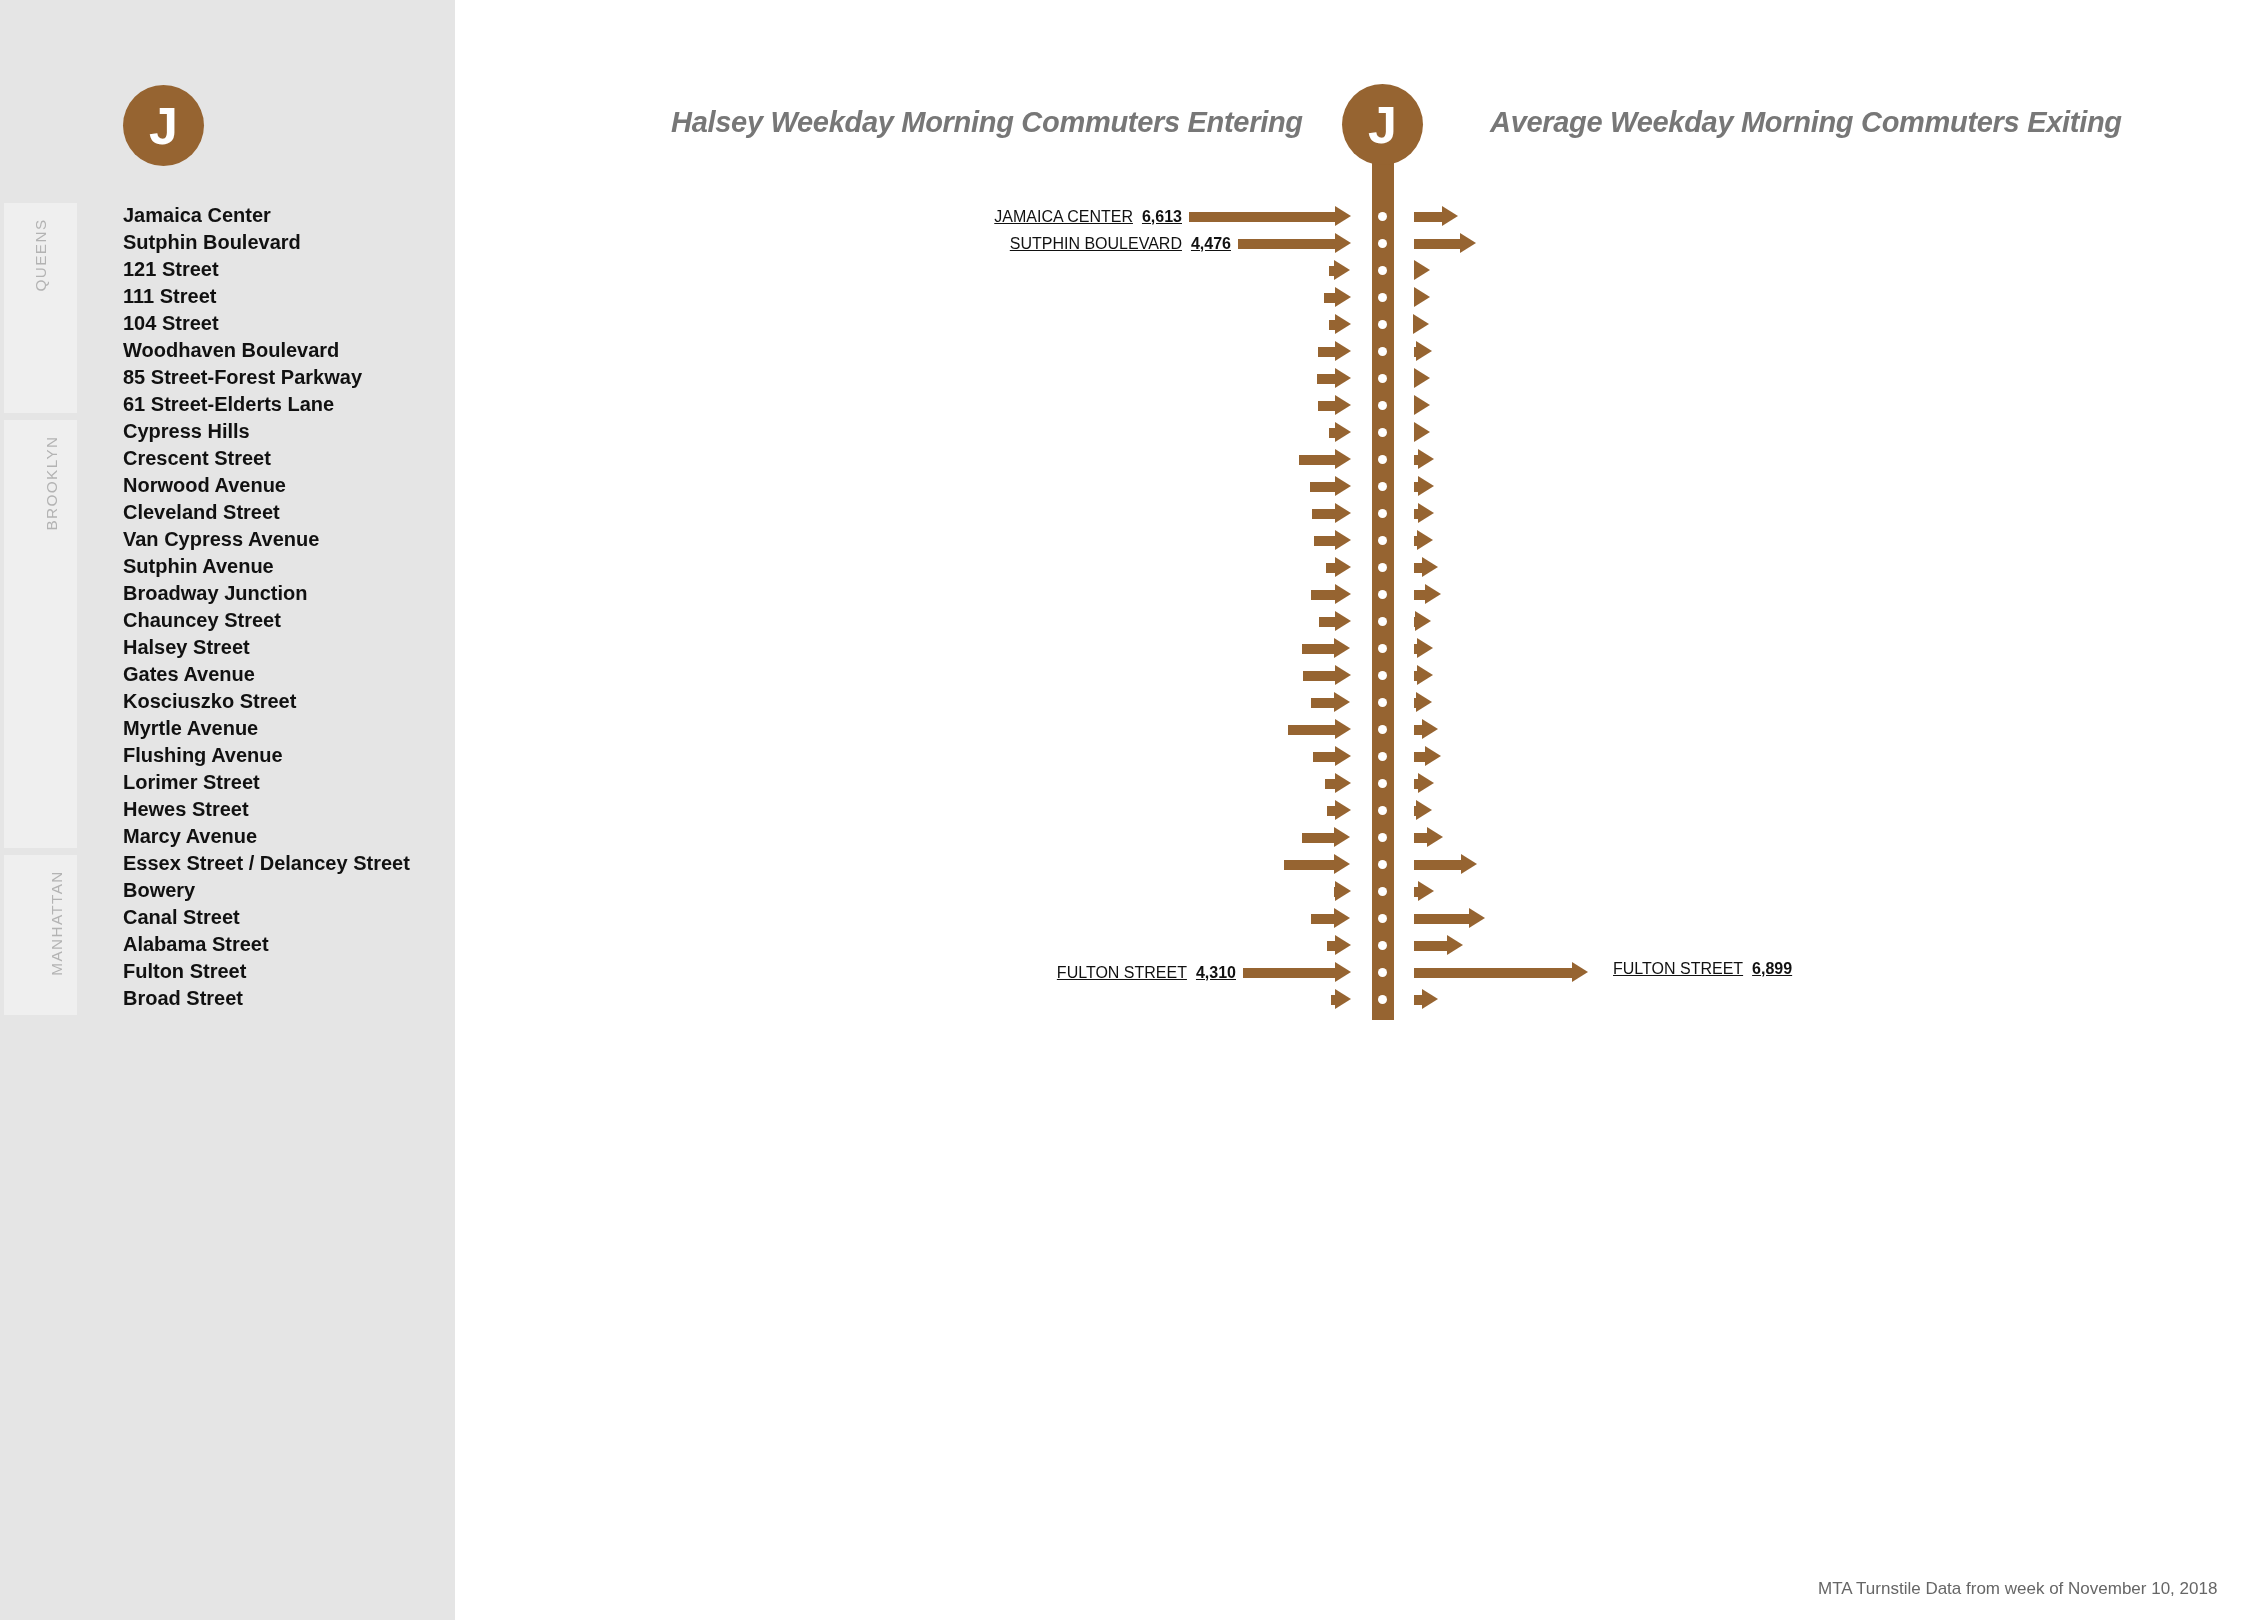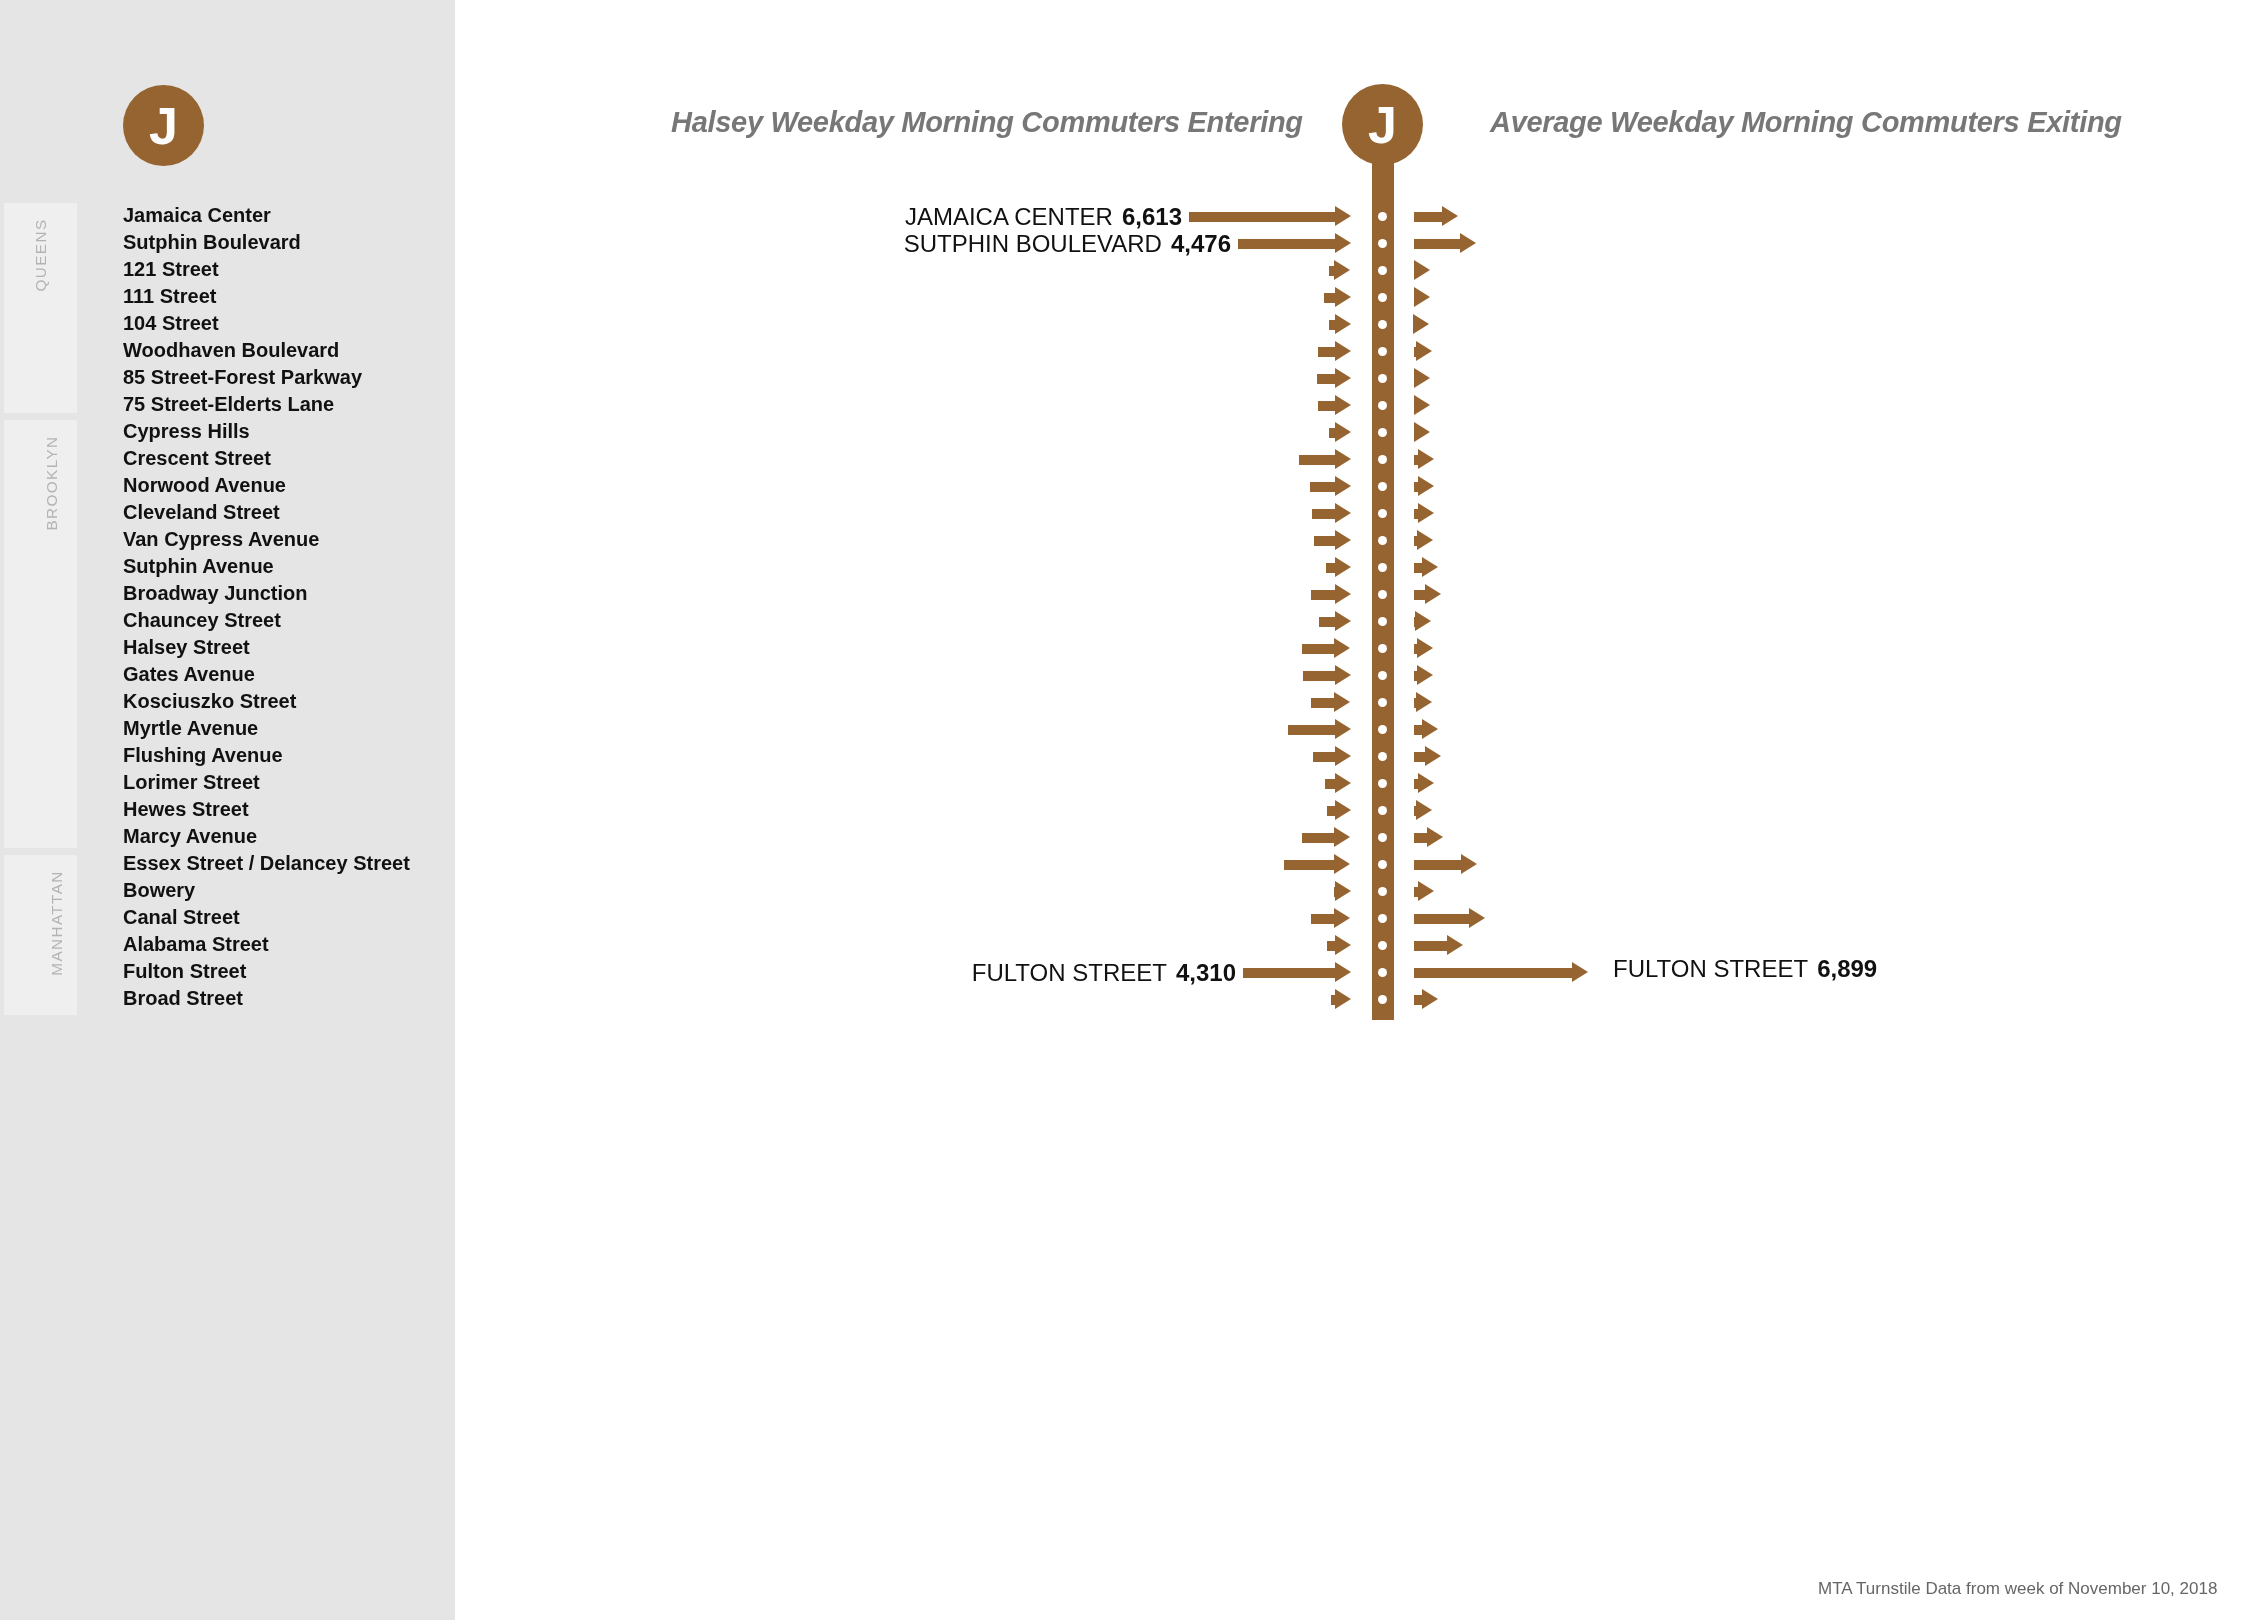--- a/index.html
+++ b/index.html
@@ -11,21 +11,21 @@
   .line-bullet { position:absolute; border-radius:50%; background:#966431; color:#fff; font-weight:bold; text-align:center; }
   .station-list { position:absolute; left:123px; top:205px; margin:0; padding:0; list-style:none; }
   .station-list li { height:27px; line-height:21.6px; font-size:20px; color:#111; white-space:nowrap;font-weight:bold; }
   .station-list li.bold { font-weight:bold; }
   .title { position:absolute; top:106px; font-size:29px; font-weight:bold; font-style:italic; color:#777777; white-space:nowrap; letter-spacing:-0.3px; }
   .trunk { position:absolute; left:1372px; top:153px; width:21.6px; height:867px; background:#966431; }
   .stop-dot { position:absolute; left:1378px; width:9px; height:9px; border-radius:50%; background:#ffffff; }
   .arrow { position:absolute; height:21.6px; }
   .arrow .shaft { position:absolute; left:0; top:6.3px; height:10px; background:#966431; }
   .arrow .head { position:absolute; top:0; width:0; height:0; border-top:10.8px solid transparent; border-bottom:10.8px solid transparent; border-left:16px solid #966431; }
-  .callout { position:absolute; font-size:24px; color:#111; white-space:nowrap; line-height:21.6px; }
+  .callout { position:absolute; font-size:16px; color:#111; white-space:nowrap; line-height:21.6px;text-decoration:underline; }
   .callout b { font-weight:bold; margin-left:9px; }
   .footer { position:absolute; left:1818px; top:1579px; font-size:17px; color:#666; white-space:nowrap; }
 </style>
 </head>
 <body>
 
 <div class="sidebar">
   <div class="line-bullet" style="left:123px;top:85px;width:81px;height:81px;line-height:83px;font-size:52px;">J</div>
   <div id="borough-tabs">
       <div class="borough-tab" style="top: 203px; height: 210px;">
@@ -39,21 +39,21 @@
       </div>
     </div>
   <ul class="station-list" id="station-list">
       <li class="bold">Jamaica Center</li>
       <li class="bold">Sutphin Boulevard</li>
       <li>121 Street</li>
       <li>111 Street</li>
       <li>104 Street</li>
       <li>Woodhaven Boulevard</li>
       <li>85 Street-Forest Parkway</li>
-      <li>75 Street-Elderts Lane</li>
+      <li>61 Street-Elderts Lane</li>
       <li>Cypress Hills</li>
       <li>Crescent Street</li>
       <li>Norwood Avenue</li>
       <li>Cleveland Street</li>
       <li>Van Cypress Avenue</li>
       <li>Sutphin Avenue</li>
       <li>Broadway Junction</li>
       <li>Chauncey Street</li>
       <li>Halsey Street</li>
       <li>Gates Avenue</li>

